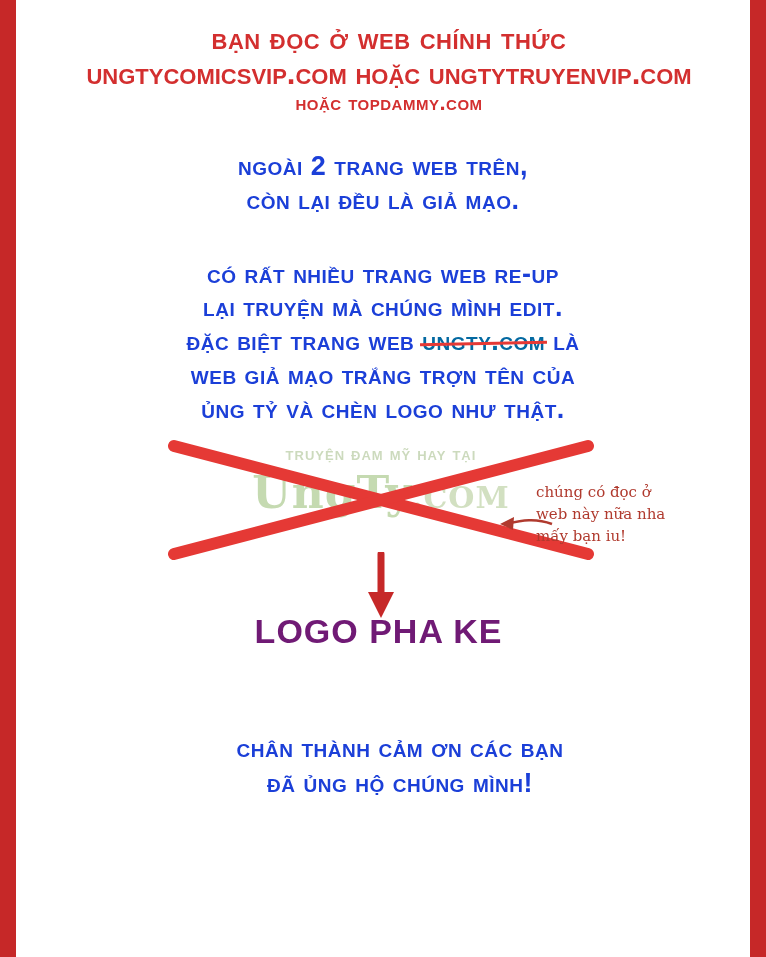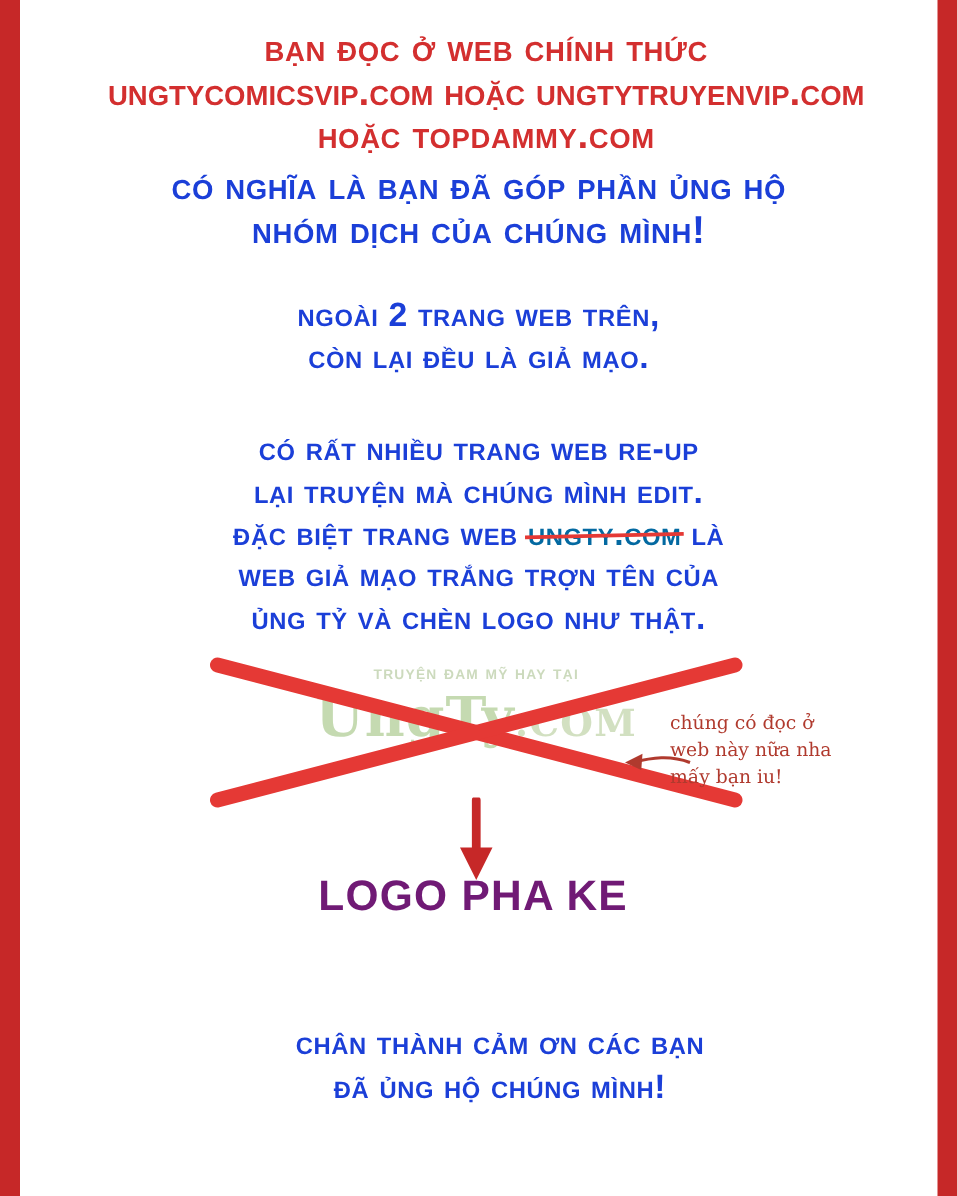--- a/index.html
+++ b/index.html
@@ -57,21 +57,21 @@
   .hdr .line {
     color: #d32f2f;
     font-size: 30px;
     font-weight: 700;
     font-variant: small-caps;
     text-transform: lowercase;
     padding-left: 12px;
   }
   .hdr .l1 { font-size: 31px; }
   .hdr .l2 { font-size: 31px; letter-spacing: 0px; }
-  .hdr .l3 { font-size: 31px; }
+  .hdr .l3 { font-size: 22px; }
 
   
   .hdr-blue {
     margin-top: 6px;
   }
   .hdr-blue .line {
     color: #1b3fd8;
     font-size: 31px;
     font-weight: 700;
     font-variant: small-caps;
@@ -119,21 +119,21 @@
     position: absolute;
     left: 215px;
     top: 0px;
     width: 300px;
     text-align: center;
     opacity: 0.45;
   }
   .fake-logo .small-top {
     display: block;
     color: #8fae6e;
-    font-size: 15px;
+    font-size: 18px;
     font-weight: 700;
     font-variant: small-caps;
     text-transform: lowercase;
     letter-spacing: 1px;
   }
   .fake-logo .big {
     display: block;
     color: #7fae55;
     font-size: 44px;
     font-weight: 700;
@@ -215,24 +215,20 @@
   <div class="red-bar-right"></div>
 
   <div class="content">
 
     <div class="block hdr">
       <span class="line l1">Bạn đọc ở web chính thức</span>
       <span class="line l2">ungtycomicsvip.com hoặc ungtytruyenvip.com</span>
       <span class="line l3">hoặc topdammy.com</span>
     </div>
 
-    <div class="block hdr-blue">
-      <span class="line">có nghĩa là bạn đã góp phần ủng hộ</span>
-      <span class="line">nhóm dịch của chúng mình!</span>
-    </div>
 
     <div class="block para">
       <span class="line">Ngoài 2 trang web trên,</span>
       <span class="line">còn lại đều là giả mạo.</span>
     </div>
 
     <div class="block para para2">
       <span class="line">Có rất nhiều trang web re-up</span>
       <span class="line">lại truyện mà chúng mình edit.</span>
       <span class="line"><span>Đặc biệt trang web </span><span class="strike">ungty.com</span><span> là</span></span>

